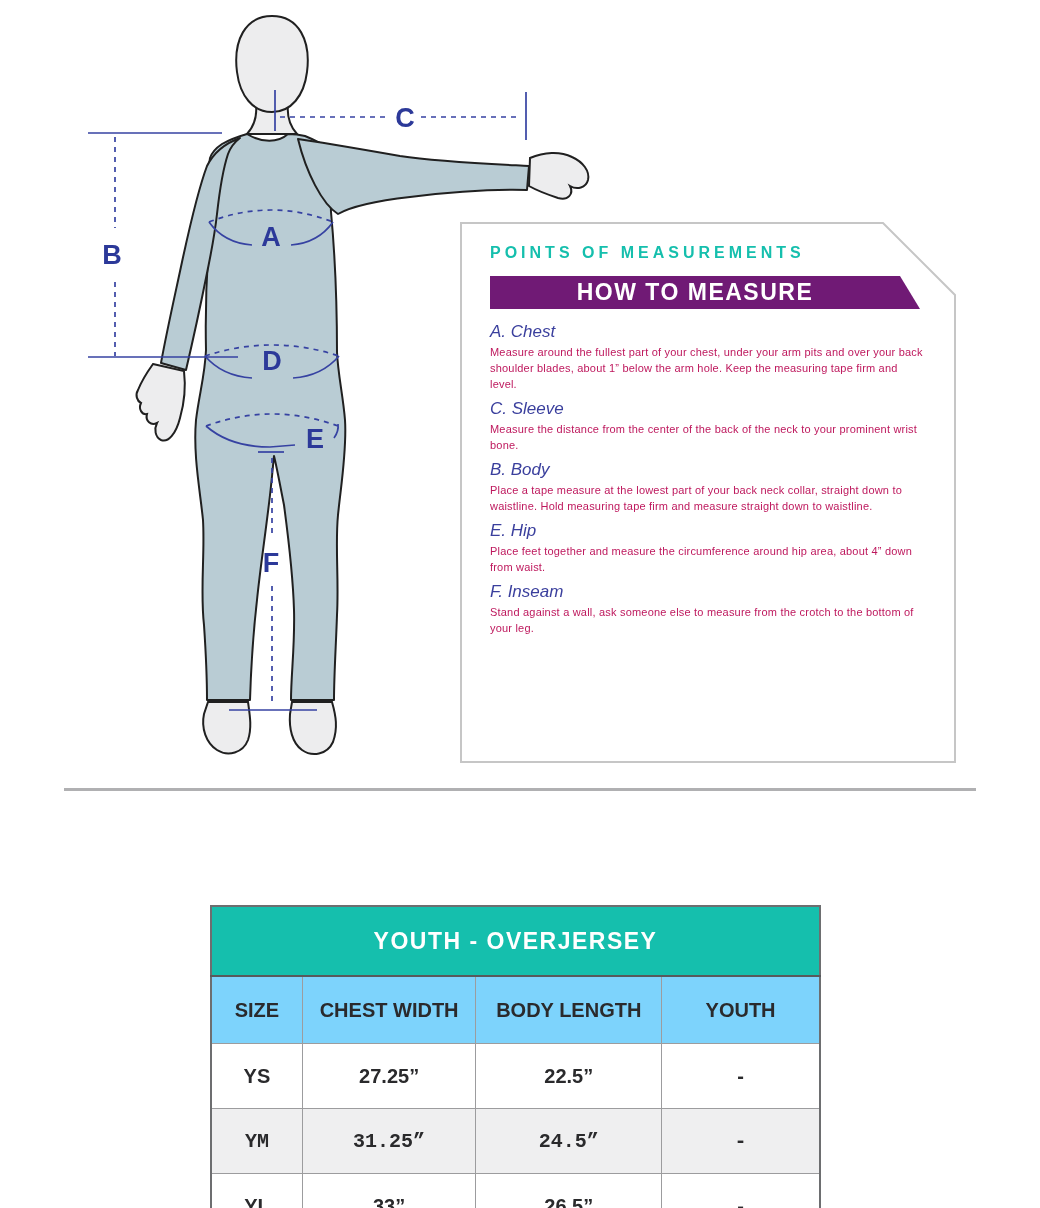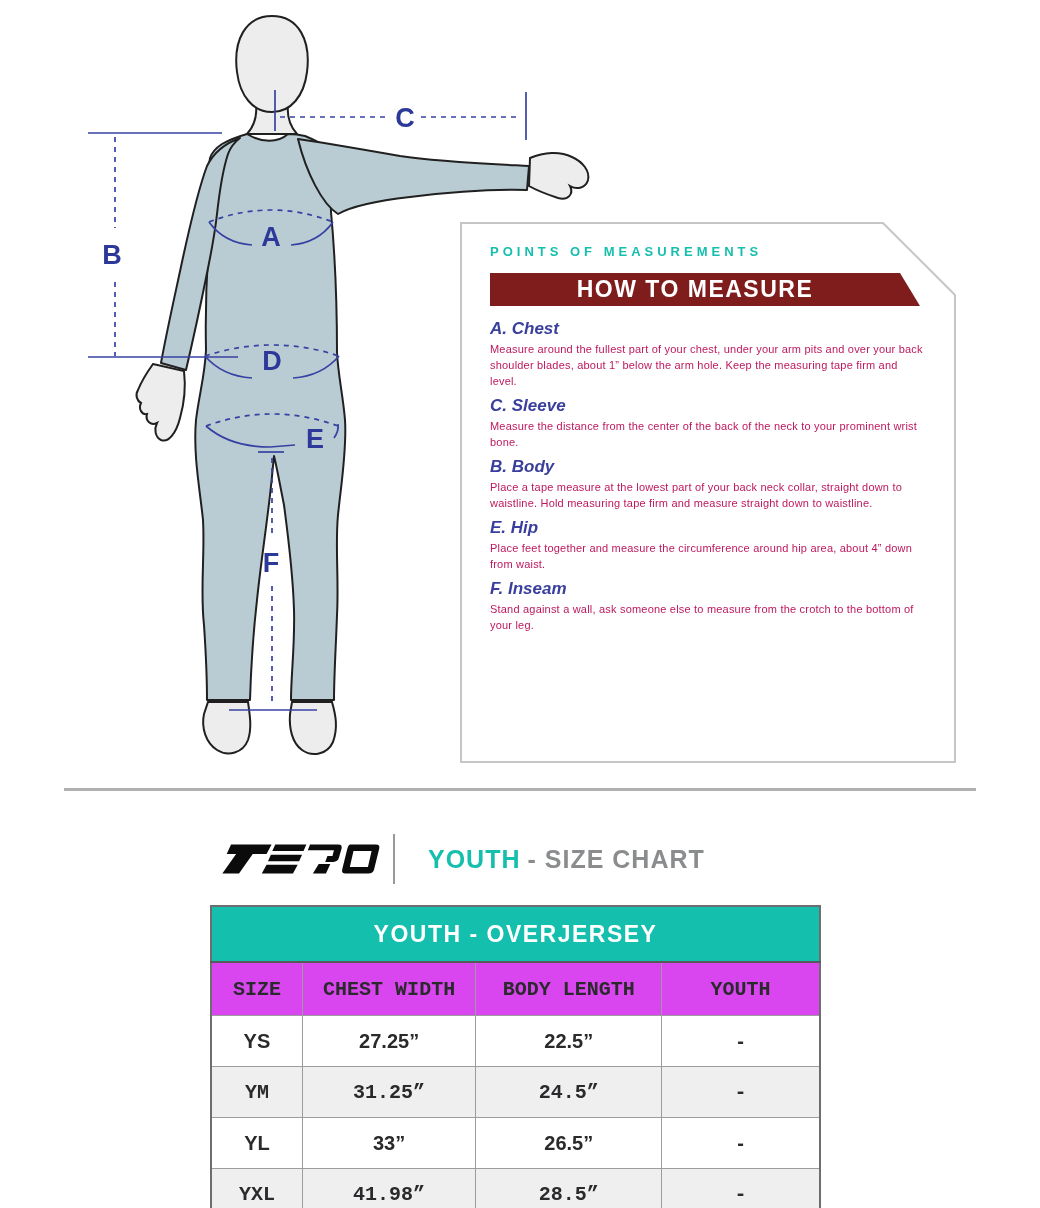--- a/index.html
+++ b/index.html
@@ -5,44 +5,44 @@
   html,body{margin:0;padding:0;background:#ffffff;}
   .page{position:relative;width:1040px;height:1208px;background:#fff;overflow:hidden;
         font-family:"Liberation Sans",sans-serif;}
   
   .figure{position:absolute;left:0;top:0;}
   .m-label{font-family:"Liberation Sans",sans-serif;font-weight:bold;font-size:27px;fill:#2c3999;}
   
   .measure-box{position:absolute;left:460px;top:222px;width:497px;height:542px;}
   .box-border{position:absolute;left:0;top:0;}
   .box-content{position:absolute;left:30px;top:22px;width:436px;}
-  .eyebrow{color:#15bfad;font-size:13px;font-weight:bold;letter-spacing:4px;margin-bottom:14px;}
-  .banner{width:430px;height:33px;background:#7f1d1d;
+  .eyebrow{color:#15bfad;font-size:16px;font-weight:bold;letter-spacing:4px;margin-bottom:14px;}
+  .banner{width:430px;height:33px;background:#701a75;
           clip-path:polygon(0 0,410px 0,430px 100%,0 100%);}
   .banner span{display:block;width:410px;text-align:center;line-height:33px;color:#ffffff;
                font-size:23px;font-weight:bold;letter-spacing:1.5px;}
   .sections{margin-top:13px;}
   .section{margin-bottom:7px;}
-  .sec-h{color:#3a3f9d;font-style:italic;font-weight:bold;font-size:17px;line-height:19px;margin-bottom:3px;}
+  .sec-h{color:#3a3f9d;font-style:italic;font-weight:normal;font-size:17px;line-height:19px;margin-bottom:3px;}
   .sec-b{color:#be185d;font-size:11px;line-height:16px;letter-spacing:0.2px;}
   
   .divider{position:absolute;left:64px;top:788px;width:912px;height:3px;background:#b0b0b2;}
   .brand-row{position:absolute;left:218px;top:833px;height:52px;display:flex;align-items:center;}
   .vrule{width:2px;height:50px;background:#97999b;margin-left:12px;}
   .brand-title{margin-left:33px;font-size:25px;font-weight:bold;letter-spacing:1px;white-space:nowrap;}
   .brand-title .accent{color:#15bfad;}
   .brand-title .rest{color:#8a8c8e;margin-left:7px;}
   
   .size-table{position:absolute;left:210px;top:905px;width:611px;border-collapse:collapse;
               table-layout:fixed;border:2px solid #6d6e70;}
-  .size-table th,.size-table td{border:1px solid #9c9c9e;text-align:center;padding:8px;
+  .size-table th,.size-table td{border:1px solid #9c9c9e;text-align:center;padding:15px;
               font-weight:bold;color:#2a2a2c;}
   .t-title{background:#15bfad;color:#ffffff !important;font-size:23px;letter-spacing:1.5px;
            height:38px;border-bottom:2px solid #58595b !important;}
-  .cols th{background:#d946ef;height:36px;font-size:20px;font-family:Liberation Mono, monospace;}
+  .cols th{background:#7dd3fc;height:36px;font-size:20px;}
   .size-table td{height:34px;font-size:20px;}
   tr.alt td{background:#efeff0;font-family:Liberation Mono, monospace;}
 </style>
 </head>
 <body>
 
 <div class="page">
 
   <svg class="figure" width="620" height="780" viewBox="0 0 620 780">
     <g stroke="#202020" stroke-width="2" fill="#ededee">
@@ -152,38 +152,20 @@
         <div class="section">
           <div class="sec-h">F. Inseam</div>
           <div class="sec-b">Stand against a wall, ask someone else to measure from the crotch to the bottom of your leg.</div>
         </div>
       </div>
     </div>
   </div>
 
   <div class="divider"></div>
 
-  <div class="brand-row">
-    <svg width="163" height="46" viewBox="0 0 450 96" aria-label="ZERO">
-      <g fill="#0b0b0b">
-        <path d="M36,8 L148,8 L134,34 L96,34 L58,88 L12,88 L50,34 L24,34 Z"></path>
-        <path d="M158,8 L244,8 L236,26 L150,26 Z"></path>
-        <path d="M146,36 L232,36 L224,54 L138,54 Z"></path>
-        <path d="M134,64 L220,64 L207,88 L121,88 Z"></path>
-        <path d="M254,8 L332,8 Q344,8 341,20 L334,44 Q331,56 318,56 L296,56 L302,40 L316,40 L320,24 L248,24 Z"></path>
-        <path d="M278,62 L310,62 L298,88 L262,88 Z"></path>
-        <path fill-rule="evenodd" d="M366,8 L436,8 Q448,8 445,20 L431,76 Q428,88 415,88 L352,88 Q340,88 343,76 L357,20 Q360,8 366,8 Z
-                 M374,26 L424,26 L414,70 L364,70 Z"></path>
-      </g>
-    </svg>
-    <div class="vrule"></div>
-    <div class="brand-title">
-      <span class="accent">YOUTH</span><span class="rest">- SIZE CHART</span>
-    </div>
-  </div>
 
   <table class="size-table">
     <colgroup>
       <col style="width:15%">
         <col style="width:28.5%">
         <col style="width:30.5%">
         <col style="width:26%">
     </colgroup>
     <thead>
       <tr>

